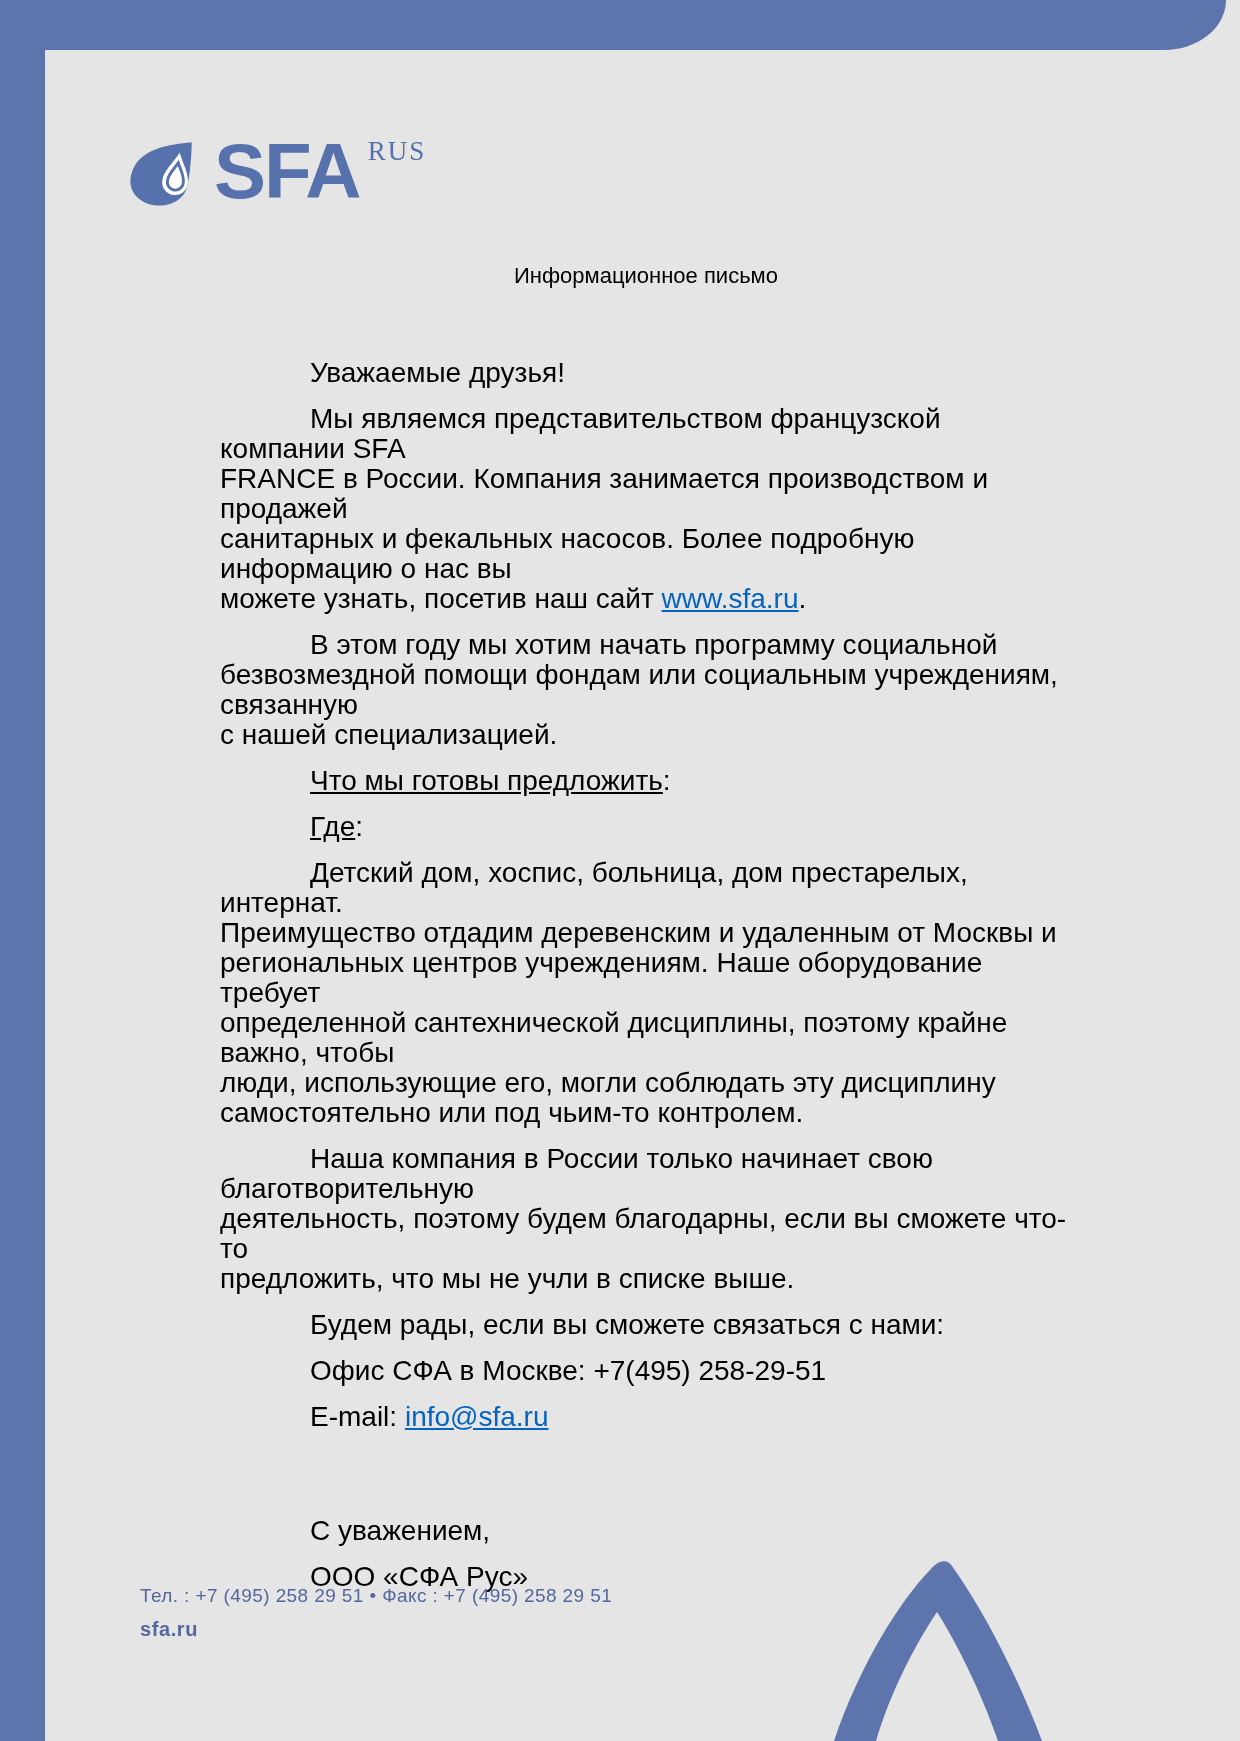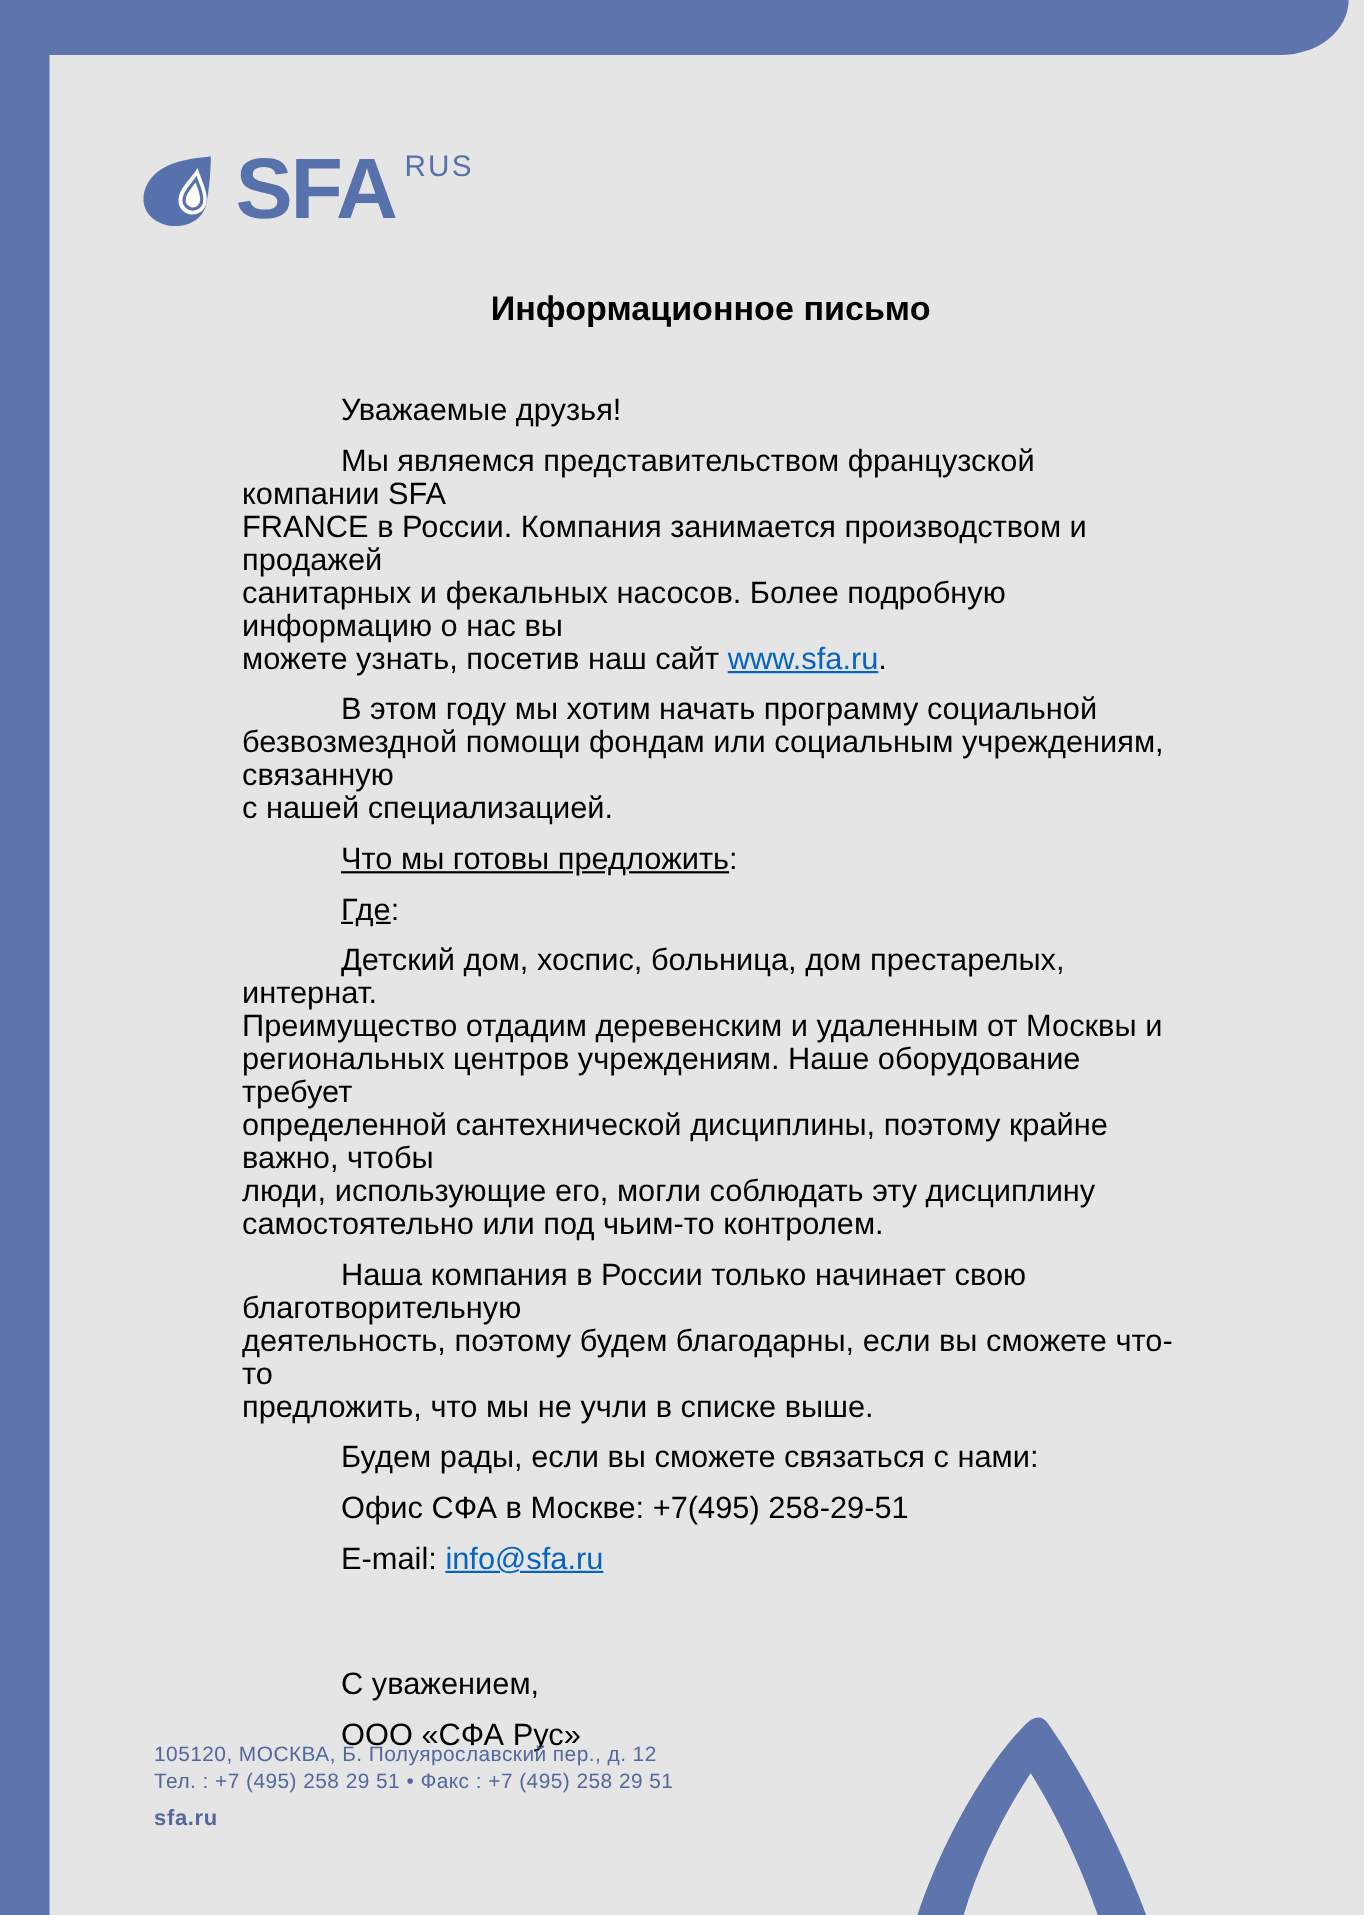--- a/index.html
+++ b/index.html
@@ -6,23 +6,23 @@
   .page{
     position:relative;width:1240px;height:1741px;background:#e5e5e5;overflow:hidden;
     font-family:"Liberation Sans",sans-serif;color:#000;
   }
   .frame-left{position:absolute;left:0;top:0;width:45px;height:1741px;background:#5e74ac;}
   .frame-top{position:absolute;left:0;top:0;width:1226px;height:50px;background:#5e74ac;
     border-bottom-right-radius:62px 50px;}
   .logo{position:absolute;left:128px;top:136px;display:flex;align-items:flex-start;}
   .logo-mark{display:block;}
   .logo-brand{font-size:78px;line-height:70px;font-weight:700;color:#5671ac;letter-spacing:-2px;margin-left:10px;}
-  .logo-region{font-size:27px;line-height:27px;font-weight:400;color:#5671ac;letter-spacing:2px;margin-left:8px;margin-top:2px;}
+  .logo-region{font-size:27px;line-height:27px;font-weight:400;color:#5671ac;letter-spacing:2px;margin-left:8px;margin-top:2px;font-family:Liberation Serif, serif;}
   .title{position:absolute;left:220px;top:263px;width:852px;text-align:center;
-    font-size:31px;font-weight:700;}
+    font-size:22px;font-weight:400;}
   .body{position:absolute;left:220px;top:358px;width:852px;font-size:28px;line-height:30px;}
   .body p{margin:0 0 16px 0;text-indent:90px;white-space:pre-line;}
   .body p.signoff{margin-top:84px;}
   .link{color:#0563c1;text-decoration:underline;cursor:pointer;}
   .u{text-decoration:underline;text-align:center;}
   .footer{position:absolute;left:140px;top:1584px;color:#54679e;font-size:19px;line-height:24px;letter-spacing:0.4px;}
   .footer .site{margin-top:9px;font-weight:700;font-size:20px;letter-spacing:0.6px;}
   .watermark{position:absolute;left:770px;top:1556px;}
 </style>
 </head>
@@ -80,21 +80,20 @@
     <p>Офис СФА в Москве: +7(495) 258-29-51</p>
 
     <p><span>E-mail: </span><a class="link">info@sfa.ru</a></p>
 
     <p class="signoff">С уважением,</p>
 
     <p>ООО «СФА Рус»</p>
   </div>
 
   <div class="footer">
-    <div>105120, МОСКВА, Б. Полуярославский пер., д. 12</div>
     <div>Тел. : +7 (495) 258 29 51 • Факс : +7 (495) 258 29 51</div>
     <div class="site">sfa.ru</div>
   </div>
 
   <svg class="watermark" width="380" height="185" viewBox="0 0 380 185" aria-hidden="true">
     <path fill="#5e74ac" d="M64,185 C90,108 130,45 160,14 C168,5 176,2 182,10 C212,52 248,120 272,185 L228,185 C210,133 186,86 167,56 C143,92 120,138 106,185 Z"></path>
   </svg>
 
 </div>
 

